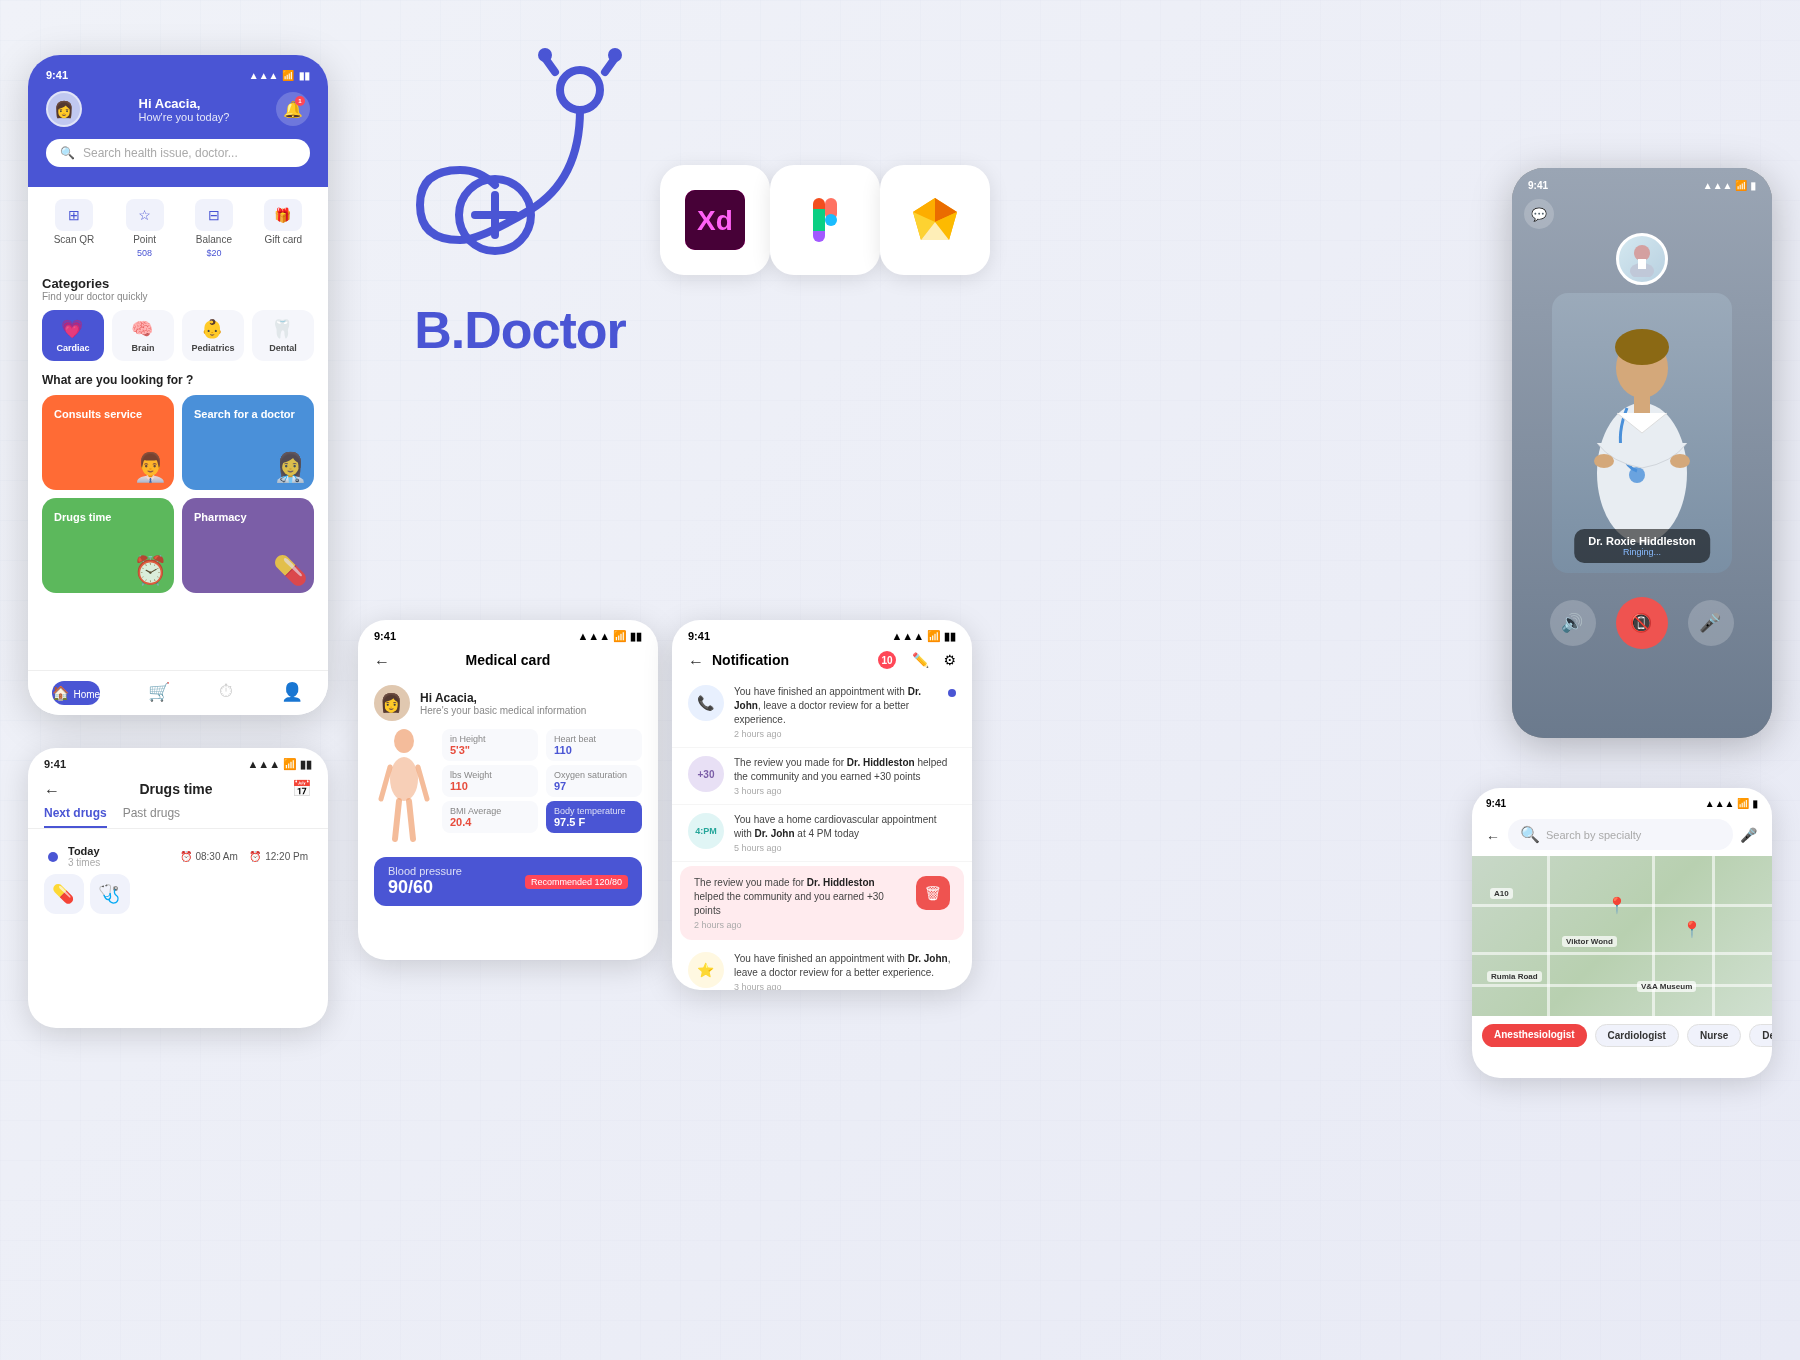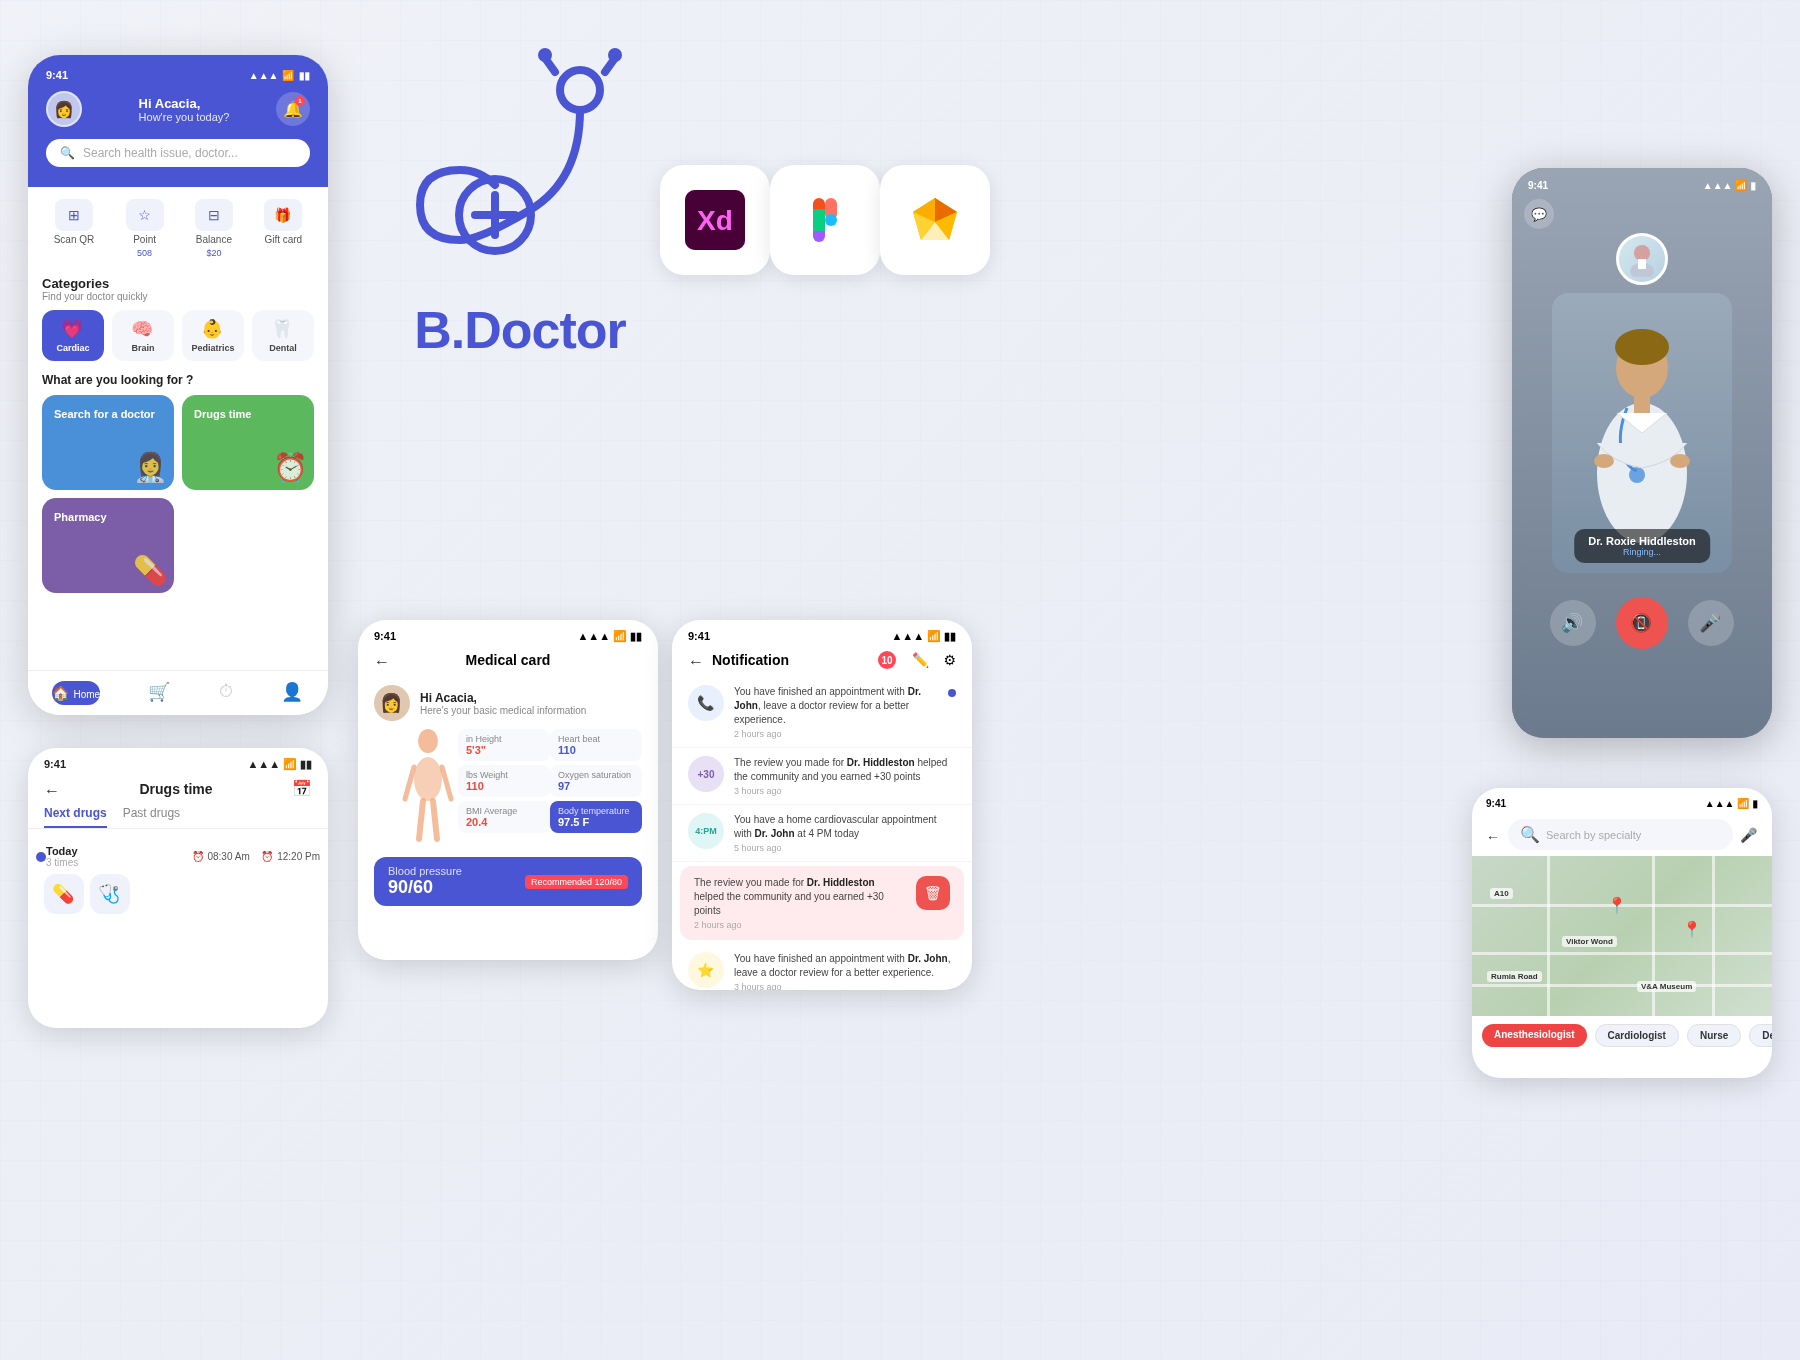--- a/index.html
+++ b/index.html
@@ -237,21 +237,22 @@
     }
     .tab-item { font-size: 12px; padding-bottom: 6px; color: #888; cursor: pointer; }
     .tab-item.active {
       color: #4a55d4;
       font-weight: 700;
       border-bottom: 2px solid #4a55d4;
     }
     .drug-row {
       display: flex;
       align-items: center;
-      padding: 6px 8px;
+      padding: 6px 20px;
+      gap: 10px;
     }
     .drug-dot {
       width: 10px; height: 10px;
       background: #4a55d4;
       border-radius: 50%;
     }
     .drug-today { font-size: 11px; font-weight: 600; color: #222; }
     .drug-count { font-size: 10px; color: #aaa; }
     .drug-times { display: flex; gap: 12px; margin-left: auto; }
     .drug-time { font-size: 10px; color: #555; display: flex; align-items: center; gap: 3px; }
@@ -302,21 +303,21 @@
       border-radius: 50%;
       background: #e0c8b0;
       font-size: 18px;
       display: flex; align-items: center; justify-content: center;
     }
     .med-hi { font-size: 12px; font-weight: 700; color: #222; }
     .med-sub { font-size: 10px; color: #888; }
     .med-stats {
       display: flex;
       padding: 0 16px;
-      margin-left: 24px;
+      gap: 8px;
     }
     .body-figure {
       width: 60px;
       display: flex; flex-direction: column; align-items: center;
     }
     .stats-col {
       display: flex; flex-direction: column; gap: 4px; flex: 1;
     }
     .stat-item {
       background: #f8f9fc;
@@ -642,20 +643,24 @@
       </div>
       <div class="cat-item">
         <span class="cat-icon">🦷</span>
         <span class="cat-label">Dental</span>
       </div>
     </div>
 
     <div class="what-section">
       <div class="what-title">What are you looking for ?</div>
       <div class="cards-grid">
+        <div class="service-card card-orange">
+          <div class="card-title">Consults service</div>
+          <div class="card-illus">👨‍💼</div>
+        </div>
         <div class="service-card card-blue">
           <div class="card-title">Search for a doctor</div>
           <div class="card-illus">👩‍⚕️</div>
         </div>
         <div class="service-card card-green">
           <div class="card-title">Drugs time</div>
           <div class="card-illus">⏰</div>
         </div>
         <div class="service-card card-purple">
           <div class="card-title">Pharmacy</div>

